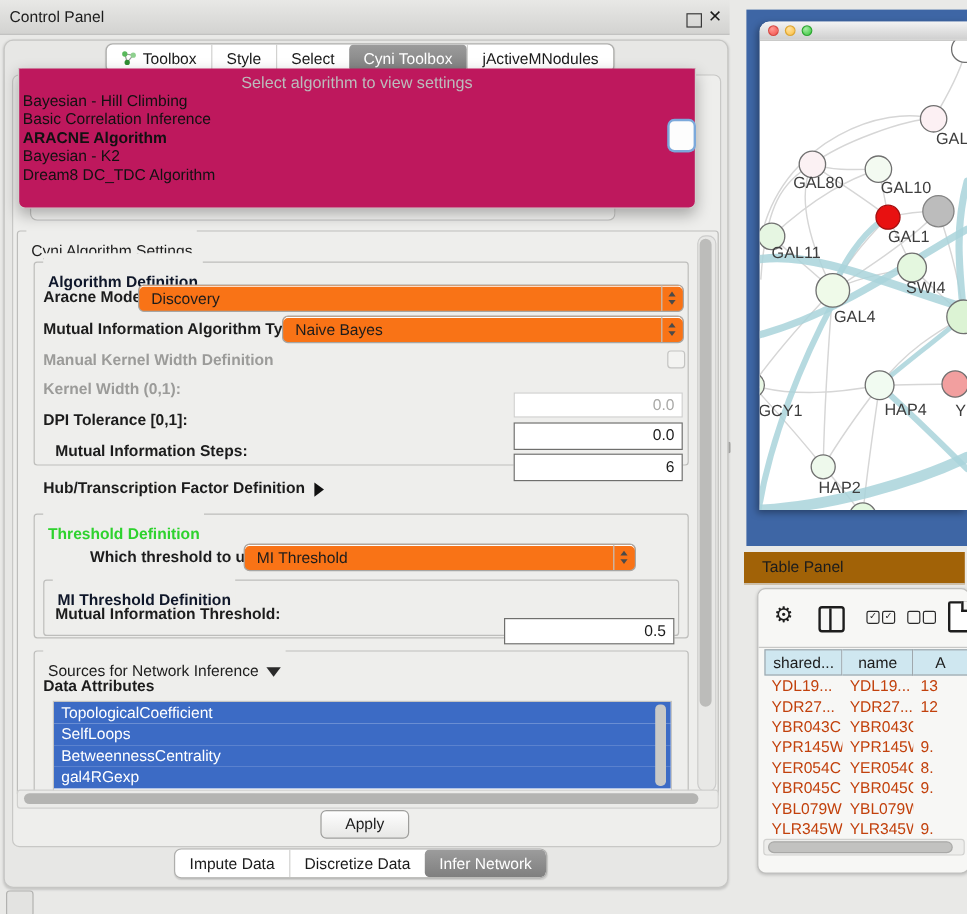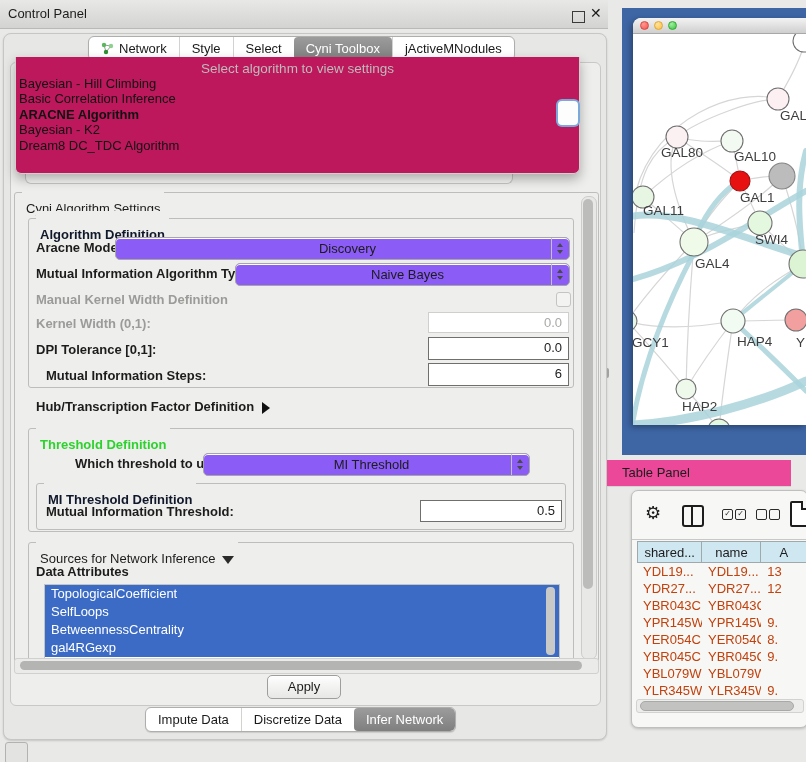--- a/index.html
+++ b/index.html
@@ -42,30 +42,30 @@
   #combo-sliver{left:25px;top:168px;width:486px;height:15px;border:1px solid #c6c6c4;border-top:none;
      border-radius:0 0 6px 6px;background:#f7f7f5;z-index:1;}
 
   
   .fs{position:absolute;border:1px solid #bdbdbb;border-radius:3px;}
   .legend{position:absolute;background:#eeeeec;padding:16px 4px;font-size:13px;white-space:nowrap;}
   .legend.blue{color:#0f172a;font-weight:bold;}
   .legend.green{color:#2ed22e;font-weight:bold;}
   .lbl{position:absolute;font-size:13px;font-weight:bold;white-space:nowrap;color:#1c1c1c;}
   .lbl.dis{color:#9b9b99;}
-  .combo{position:absolute;background:#8b5cf6;border:1px solid #a6a6a4;border-radius:5px;
+  .combo{position:absolute;background:#f97316;border:1px solid #a6a6a4;border-radius:5px;
      font-size:13px;box-sizing:border-box;height:23px;line-height:21px;padding-left:10px;
-     box-shadow:inset 0 1px 0 #fff;text-align:center;}
+     box-shadow:inset 0 1px 0 #fff;}
   .stepper{position:absolute;right:0;top:0;width:17px;height:100%;border-left:1px solid #c2c2c0;}
   .stepper:before{content:"";position:absolute;left:5px;top:5px;border-left:3.5px solid transparent;
      border-right:3.5px solid transparent;border-bottom:4.5px solid #4a4a4a;}
   .stepper:after{content:"";position:absolute;left:5px;bottom:5px;border-left:3.5px solid transparent;
      border-right:3.5px solid transparent;border-top:4.5px solid #4a4a4a;}
   .tf{position:absolute;background:#ffffff;border:1px solid #6f6f6d;box-sizing:border-box;
-     font-size:13px;text-align:right;padding:2px 6px 0 0;}
+     font-size:13px;text-align:right;padding:2px 6px 0 0;margin-top:15px;}
   .tf.dis{border-color:#cfcfcd;color:#a9a9a7;}
   #mk-checkbox{left:556px;top:292px;width:13px;height:13px;background:#f3f3f1;
      border:1px solid #c4c4c2;border-radius:3px;}
   .tri-right{display:inline-block;width:0;height:0;border-top:6px solid transparent;
      border-bottom:6px solid transparent;border-left:8px solid #111;vertical-align:middle;margin-left:8px;}
   .tri-down{display:inline-block;width:0;height:0;border-left:6px solid transparent;
      border-right:6px solid transparent;border-top:8px solid #2a2a2a;vertical-align:middle;margin-left:6px;}
 
   
   #attr-list{left:44px;top:584px;width:514px;height:74px;background:#ffffff;
@@ -92,21 +92,21 @@
      border-radius:8px 0 0 0;box-shadow:-2px 2px 6px rgba(0,0,0,.35);overflow:hidden;}
   #net-titlebar{left:0;top:0;width:100%;height:15px;background:linear-gradient(#f3f3f3,#cfcfcf);
      border-bottom:1px solid #a8a8a6;border-radius:8px 0 0 0;}
   .light{position:absolute;top:3px;width:9px;height:9px;border-radius:50%;box-sizing:border-box;}
   #lt-red{left:7px;background:radial-gradient(circle at 35% 30%,#ff9a94,#f5504a);border:1px solid #d94842;}
   #lt-yellow{left:21px;background:radial-gradient(circle at 35% 30%,#ffe2a0,#fdbf3f);border:1px solid #dfa732;}
   #lt-green{left:35px;background:radial-gradient(circle at 35% 30%,#a6eda4,#35c73a);border:1px solid #2fa833;}
   #net-svg{position:absolute;left:0;top:16px;}
 
   
-  #tp-bar{left:607px;top:460px;width:184px;height:26px;background:#ec4899;border-bottom:1px solid #d4d4d2;}
+  #tp-bar{left:620px;top:460px;width:184px;height:26px;background:#a16207;border-bottom:1px solid #d4d4d2;}
   #tp-title{left:15px;top:5px;font-size:13px;}
   #tp-window{left:631px;top:490px;width:175px;height:236px;background:#f7f7f5;
      border:1px solid #bfbfbd;border-radius:7px;box-shadow:0 1px 3px rgba(0,0,0,.2);overflow:hidden;}
   #tp-toolbar{left:0;top:0;width:100%;height:48px;border-bottom:1px solid #c8c8c6;}
   #gear-ico{left:13px;top:11px;font-size:18px;color:#1d1d1d;}
   #split-ico{left:50px;top:14px;width:18px;height:18px;border:2px solid #1d1d1d;border-radius:3px;}
   #split-ico:before{content:"";position:absolute;left:7px;top:0;width:2px;height:100%;background:#1d1d1d;}
   .cbx{position:absolute;width:9px;height:9px;border:1.5px solid #2a2a2a;border-radius:2px;font-size:8px;
        line-height:8px;text-align:center;color:#2a2a2a;font-weight:bold;}
   #doc-ico{left:158px;top:10px;width:16px;height:22px;border:2px solid #1d1d1d;border-radius:2px;background:#fff;}
@@ -142,21 +142,21 @@
   <div class="abs tabgroup" id="top-tabs">
       <span class="tab">
         <span class="net-ico">
           <svg width="13" height="13" viewBox="0 0 13 13">
             <path d="M3,3 L10,4 M10,4 L5,10 M3,3 L5,10" stroke="#9a9a9a" stroke-width="1" fill="none"></path>
             <circle cx="3" cy="3" r="2.2" fill="#59b85c"></circle>
             <circle cx="10" cy="4" r="2.2" fill="#8fd08f"></circle>
             <circle cx="5" cy="10" r="2.2" fill="#2f8f33"></circle>
           </svg>
         </span>
-        <span>Network</span>
+        <span>Toolbox</span>
       </span>
       <span class="tab">
         <span>Style</span>
       </span>
       <span class="tab">
         <span>Select</span>
       </span>
       <span class="tab sel">
         <span>Cyni Toolbox</span>
       </span>

